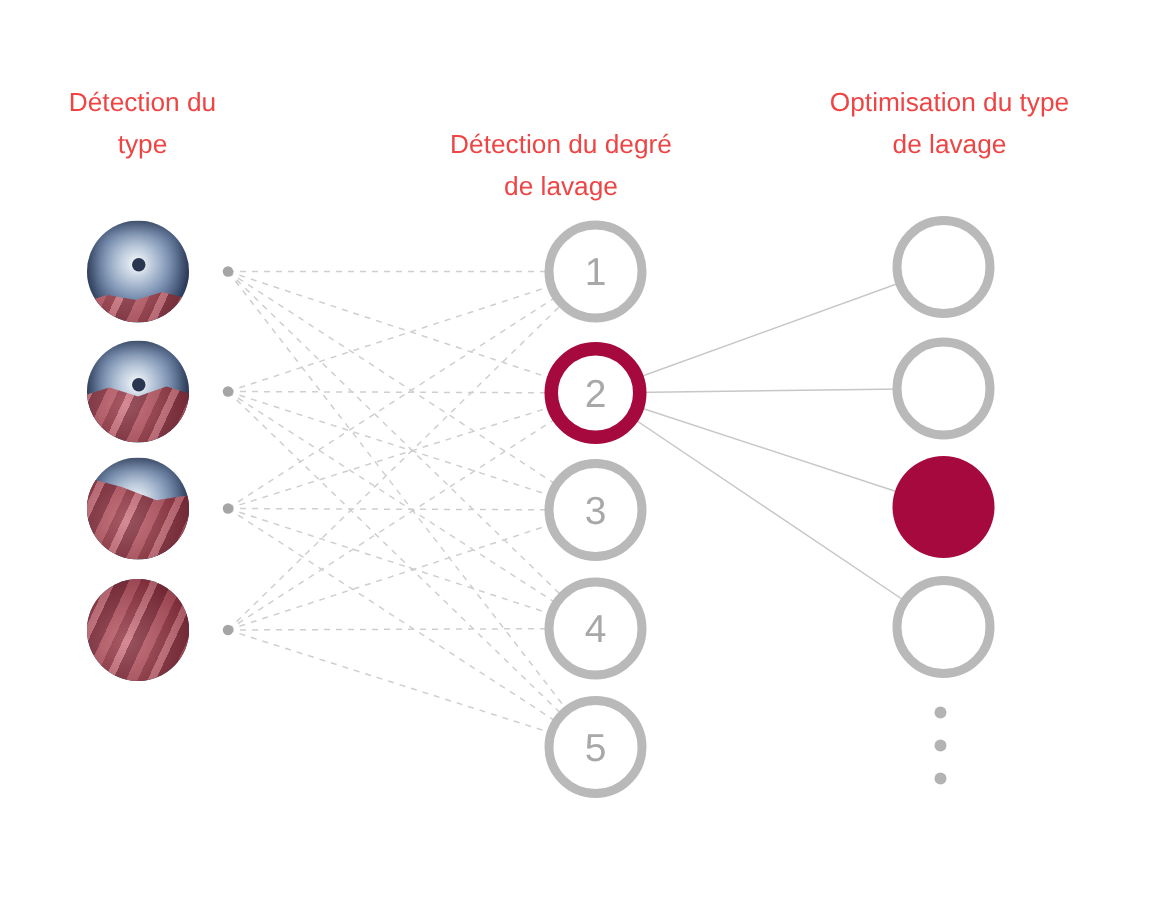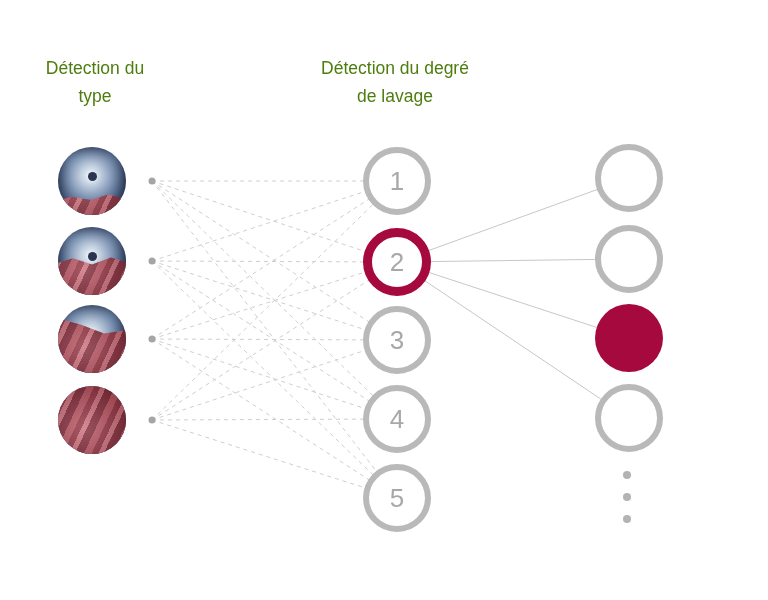--- a/index.html
+++ b/index.html
@@ -3,21 +3,21 @@
 <meta charset="utf-8">
 <style>
   html,body{margin:0;padding:0;background:#fff;}
   .canvas{
     position:relative;width:768px;height:600px;background:#ffffff;
     font-family:"Liberation Sans", sans-serif;overflow:hidden;
   }
   .col-header{
     position:absolute;top:54px;transform:translateX(-50%);
     text-align:center;font-size:17.5px;line-height:28px;
-    color:#4d7c0f;white-space:nowrap;
+    color:#ef4444;white-space:nowrap;
   }
   .col-header span{display:block;}
   .links{position:absolute;left:0;top:0;}
   
   .photo{position:absolute;width:68px;height:68px;border-radius:50%;overflow:hidden;}
   .drum{
     position:absolute;inset:0;
     background:radial-gradient(circle at 48% 42%, #f2f6fb 0%, #c3d0e0 18%, #7e94b4 42%, #3c4f73 68%, #1d2a45 100%);
     box-shadow:inset 0 0 14px rgba(8,15,30,.75);
   }
@@ -88,22 +88,26 @@
       <circle cx="152" cy="261" r="3.5"></circle>
       <circle cx="152" cy="339" r="3.5"></circle>
       <circle cx="152" cy="420" r="3.5"></circle>
     </g>
   </svg>
 
   <div class="col-header" style="left:95px;">
     <span>Détection du</span>
     <span>type</span>
   </div>
-  <div class="col-header" style="left:395px;">
+  <div class="col-header" style="left:374px;margin-top:28px;">
     <span>Détection du degré</span>
+    <span>de lavage</span>
+  </div>
+  <div class="col-header" style="left:633px;">
+    <span>Optimisation du type</span>
     <span>de lavage</span>
   </div>
 
   <div class="photo" style="left:58px;top:147px;">
     <div class="drum"></div>
     <div class="fabric fabric-low"></div>
   </div>
   <div class="photo" style="left:58px;top:227px;">
     <div class="drum"></div>
     <div class="fabric fabric-medium"></div>

